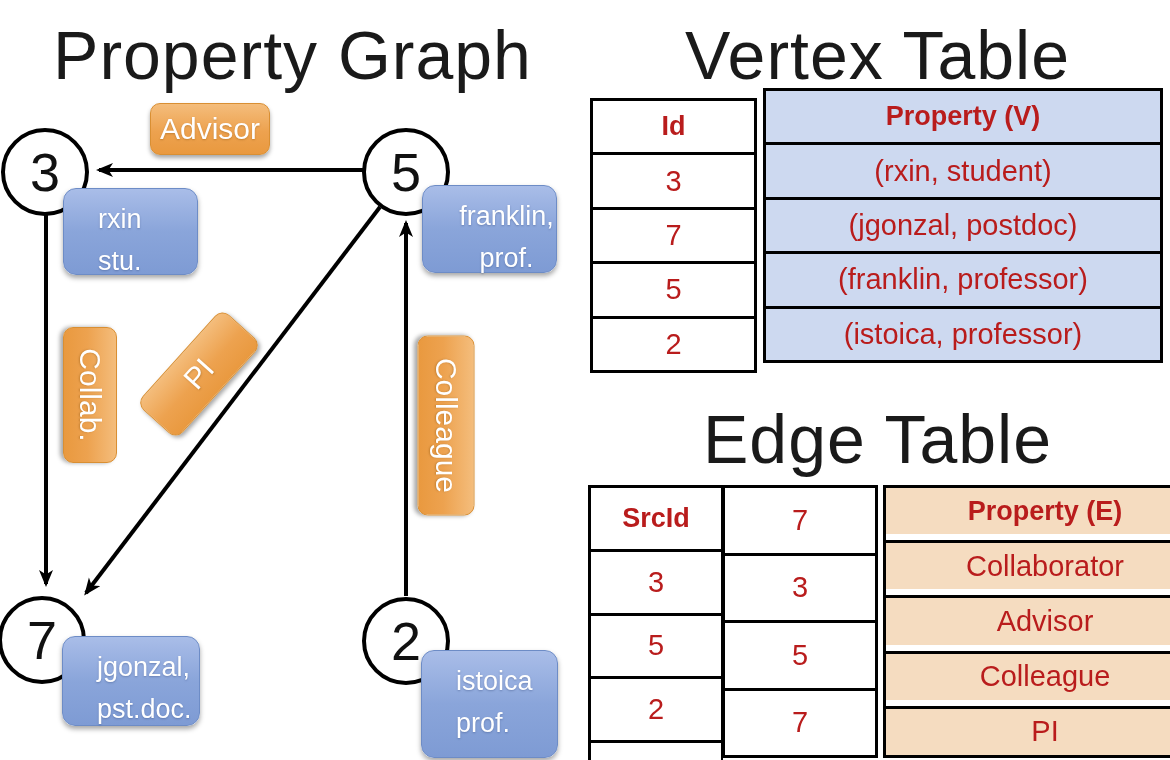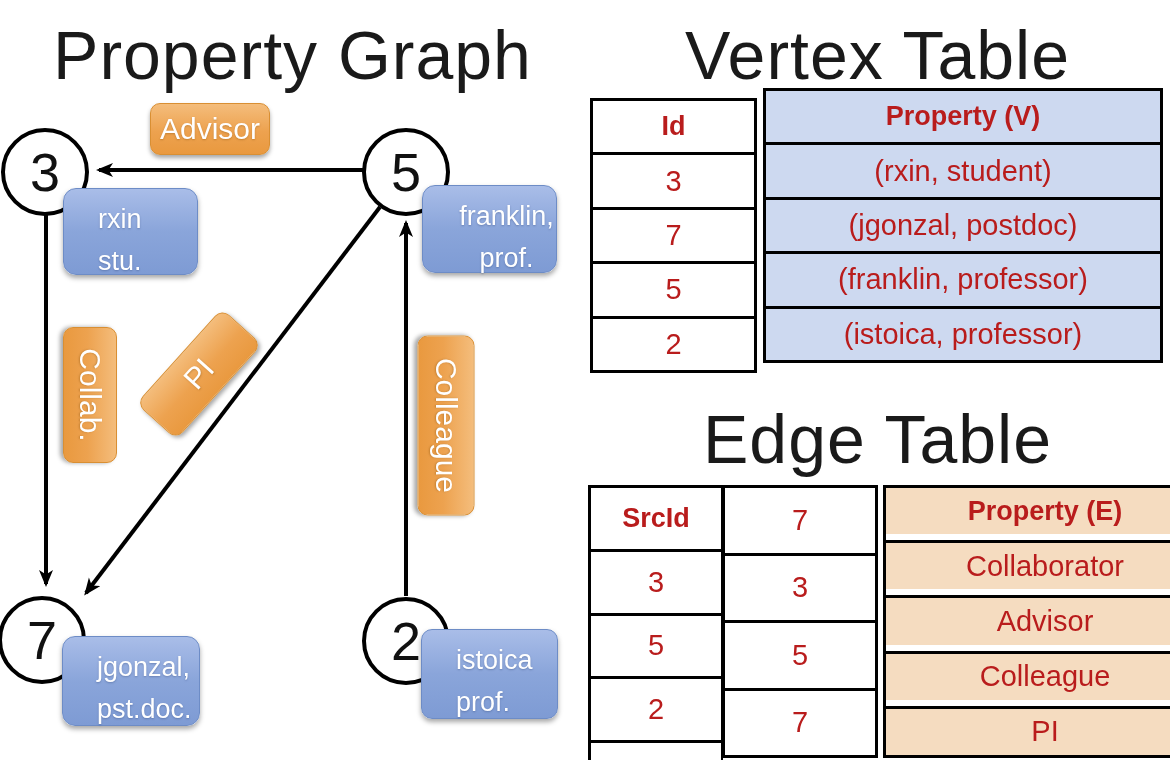--- a/index.html
+++ b/index.html
@@ -101,21 +101,21 @@
     <div>stu.</div>
   </div>
   <div class="propbox" style="left:422px;top:185px;width:135px;height:88px;text-align:center;">
     <div>franklin,</div>
     <div>prof.</div>
   </div>
   <div class="propbox" style="left:62px;top:636px;width:138px;height:90px;">
     <div>jgonzal,</div>
     <div>pst.doc.</div>
   </div>
-  <div class="propbox" style="left:421px;top:629px;width:137px;height:90px;border-radius:11px;">
+  <div class="propbox" style="left:421px;top:650px;width:137px;height:108px;">
     <div>istoica</div>
     <div>prof.</div>
   </div>
 
   <div class="tcol" style="left:590px;top:98px;width:167px;height:275px;">
     <div class="tcell thead">Id</div>
     <div class="tcell">3</div>
     <div class="tcell">7</div>
     <div class="tcell">5</div>
     <div class="tcell">2</div>

